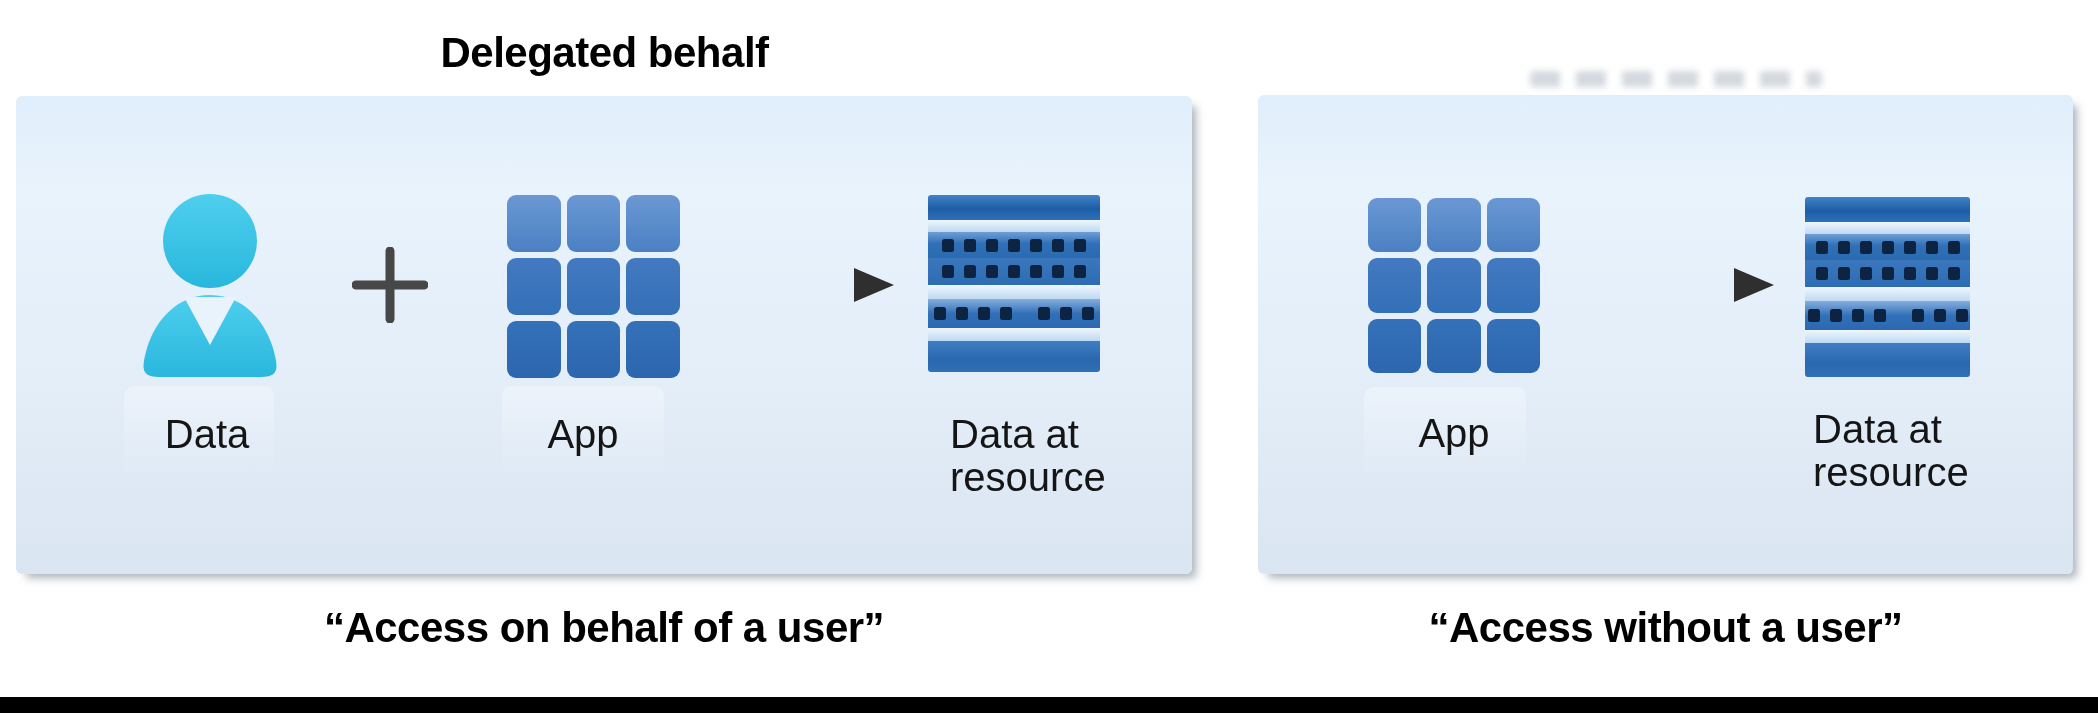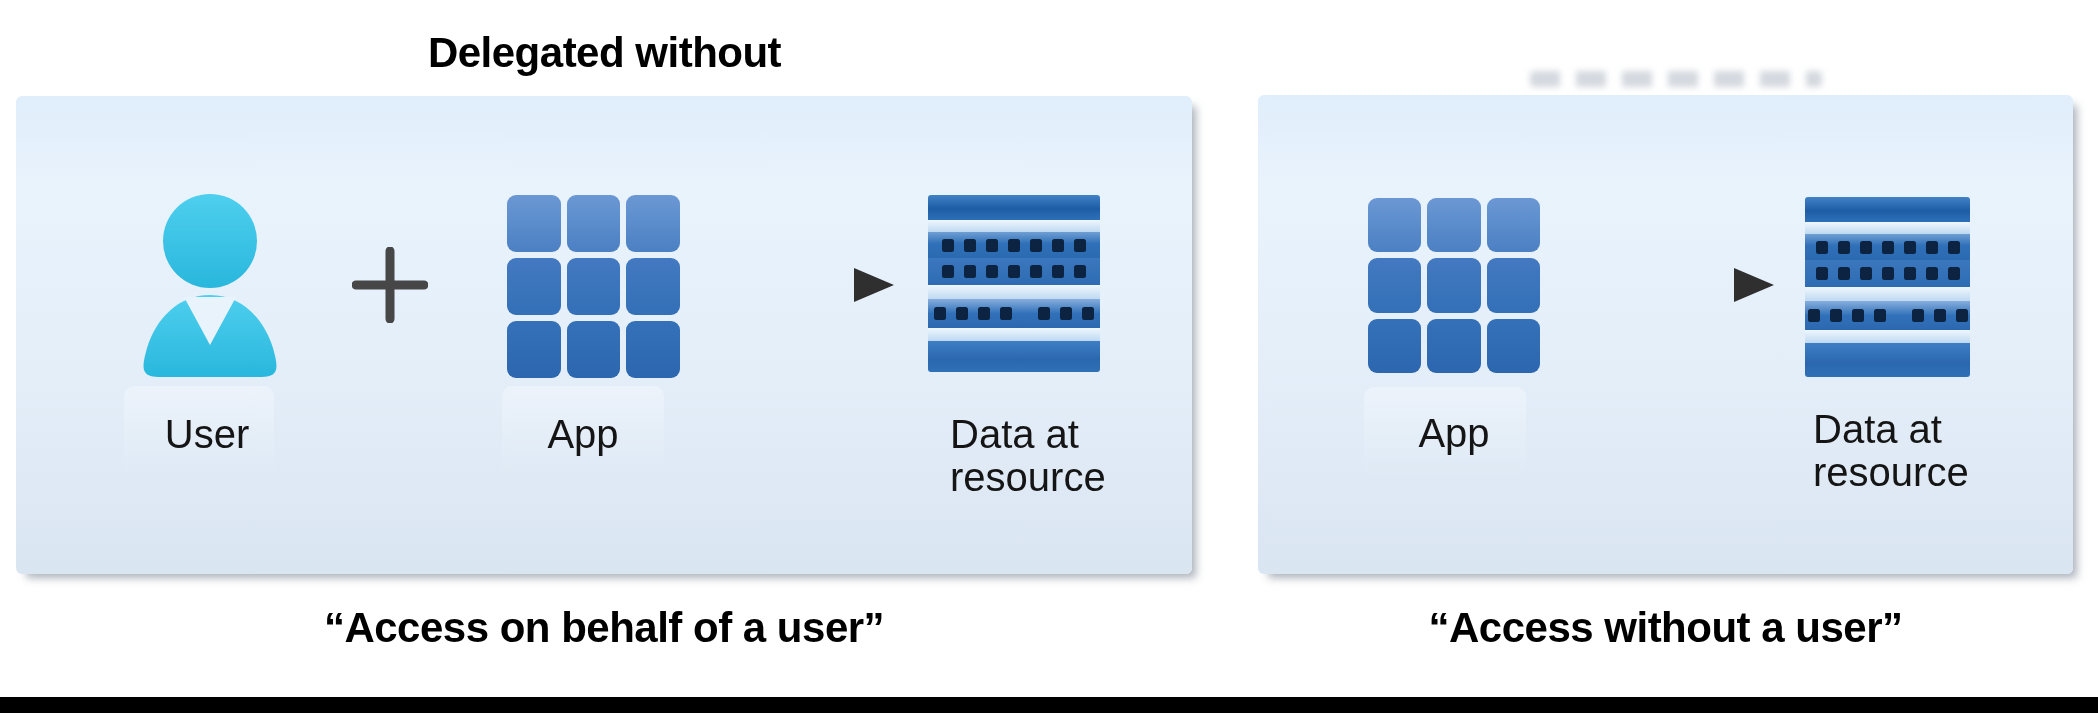--- a/index.html
+++ b/index.html
@@ -75,21 +75,21 @@
   
   .svg-abs{position:absolute;}
   
   #bottom-bar{position:absolute;left:0;top:697px;width:2098px;height:16px;background:#000;}
 </style>
 </head>
 <body>
 
 <div id="stage">
 
-  <div id="title-left" class="col-title">Delegated without</div>
+  <div id="title-left" class="col-title">Delegated behalf</div>
   <div class="ghost"></div>
 
   <div id="panel-left" class="panel">
 
     <div class="reflect" style="left:108px;top:290px;width:150px;height:110px;"></div>
     <div class="reflect" style="left:486px;top:290px;width:162px;height:110px;"></div>
 
     <svg class="svg-abs" style="left:104px;top:97px;" width="176" height="184" viewBox="0 0 176 184">
       <defs>
         <linearGradient id="cy" x1="0" y1="0" x2="0" y2="1">
@@ -158,21 +158,21 @@
           <i></i>
           <i></i>
           <i></i>
           <i></i>
           <i></i>
         </div>
       <div class="lt c"></div>
       <div class="bar-bottom"></div>
     </div>
 
-    <div class="obj-label centered" style="left:91px;top:317px;width:200px;">User</div>
+    <div class="obj-label centered" style="left:91px;top:317px;width:200px;">Data</div>
     <div class="obj-label centered" style="left:467px;top:317px;width:200px;">App</div>
     <div class="obj-label" style="left:934px;top:317px;width:230px;">
       <span style="display:block">Data at</span>
       <span style="display:block">resource</span>
     </div>
   </div>
 
   <div id="panel-right" class="panel">
 
     <div class="reflect" style="left:106px;top:292px;width:162px;height:110px;"></div>

